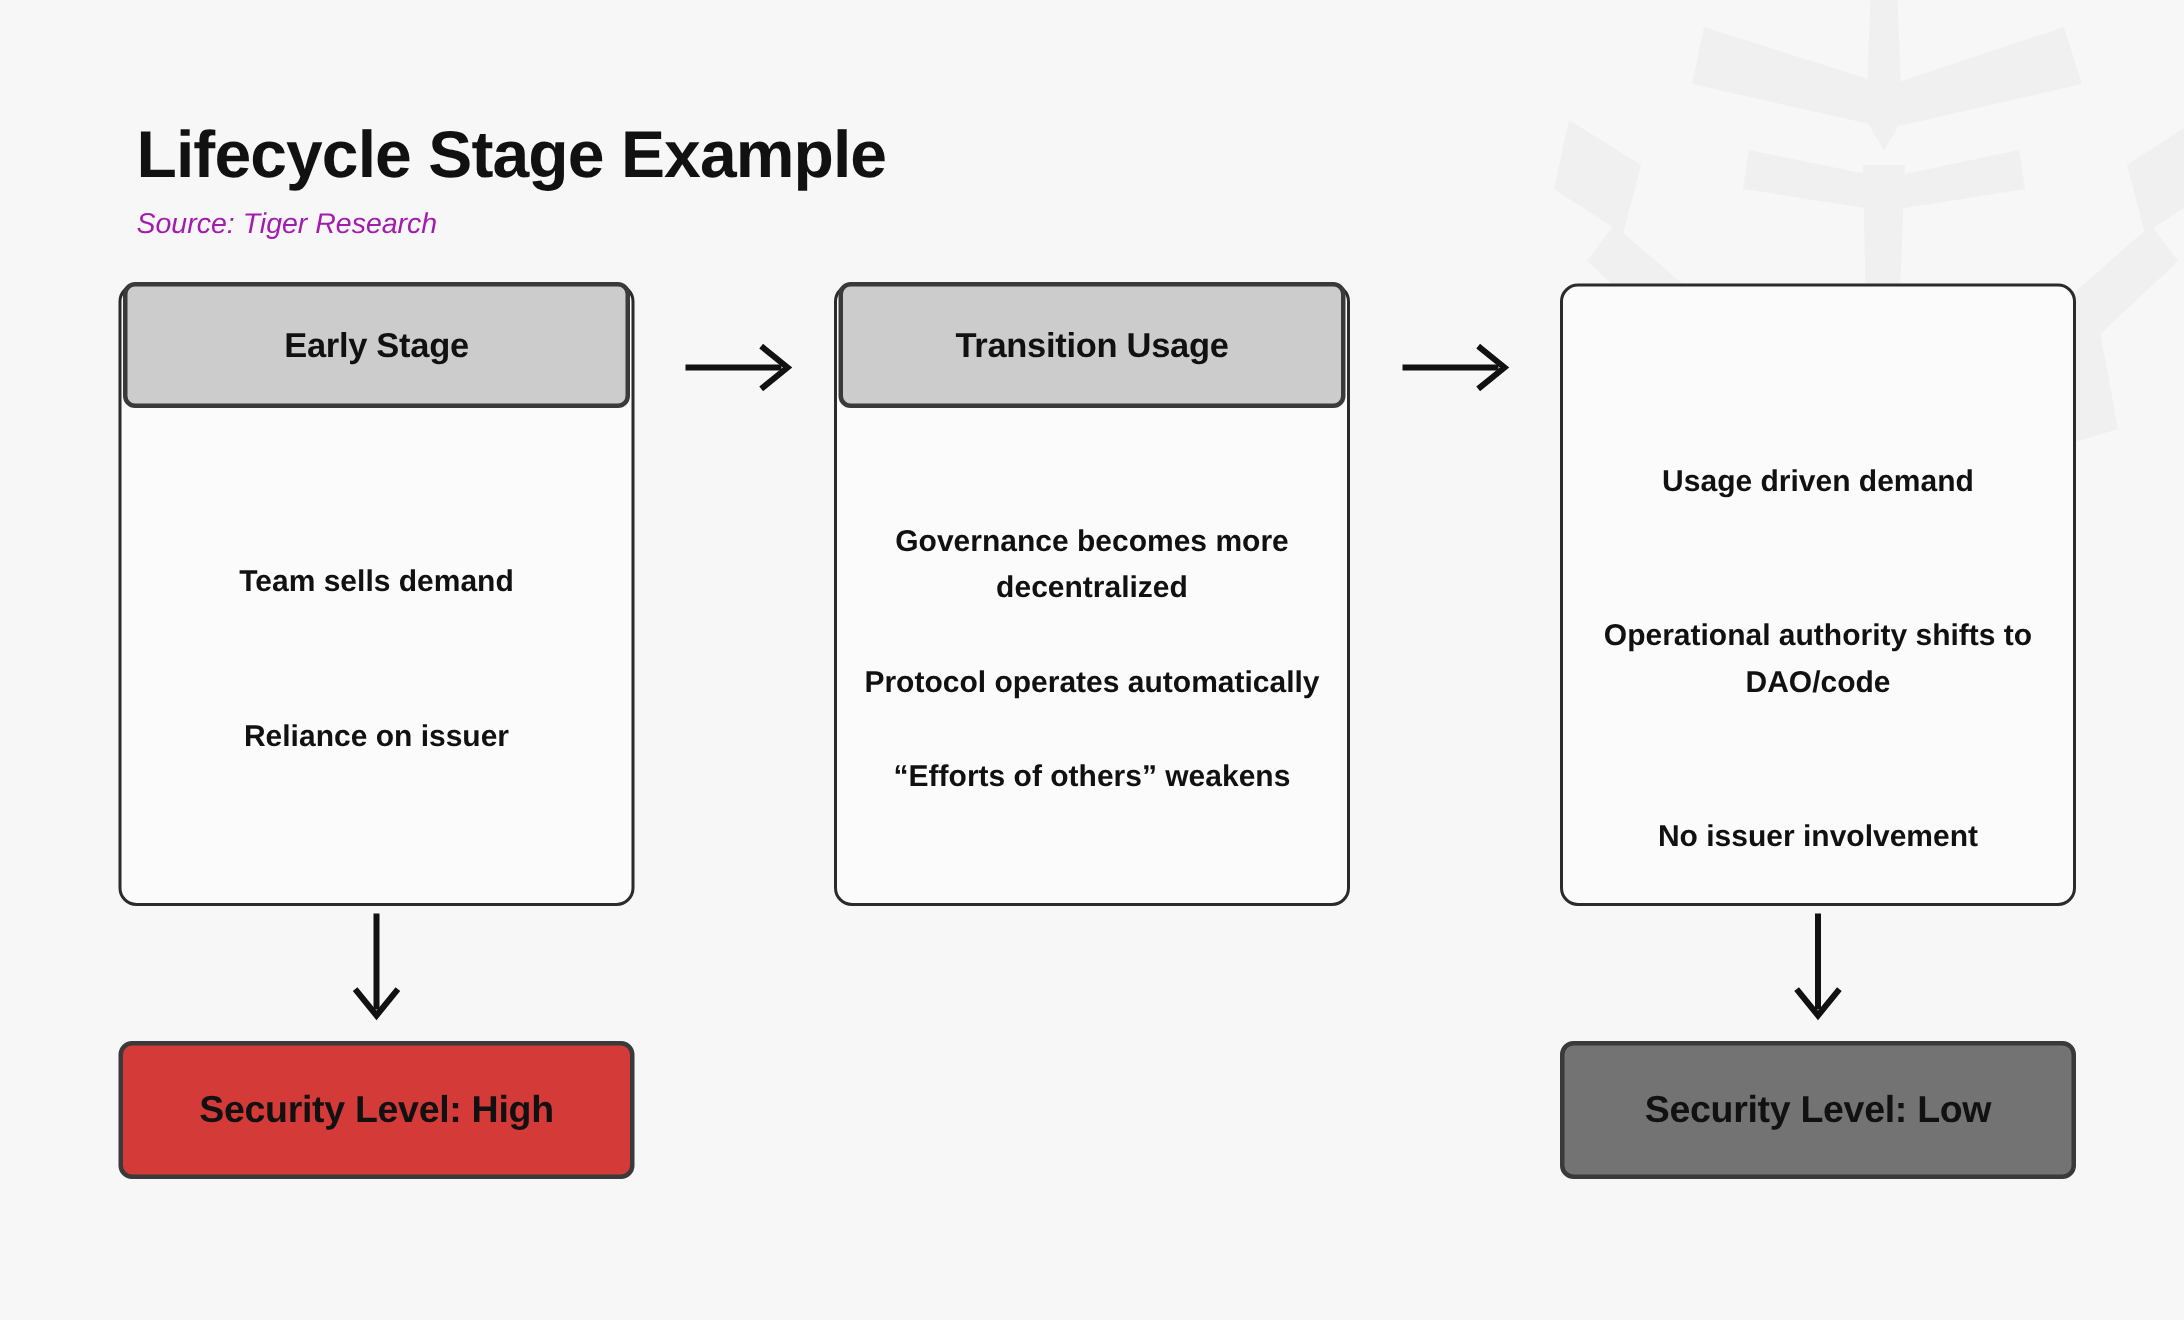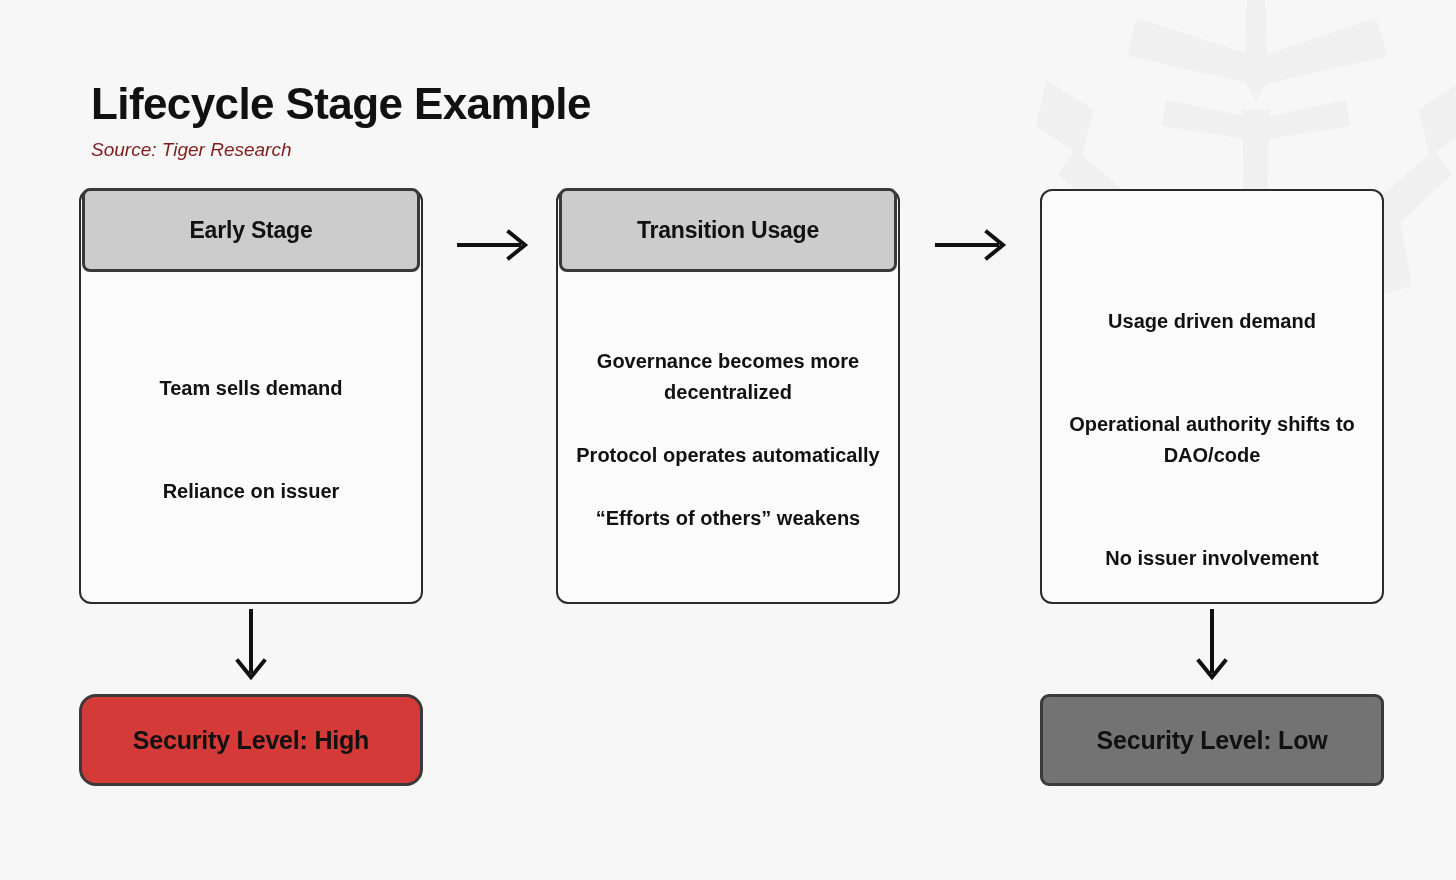--- a/index.html
+++ b/index.html
@@ -46,21 +46,21 @@
     font-weight: bold;
     color: #111111;
     letter-spacing: -0.6px;
     line-height: 1.08;
     margin: 0;
     white-space: nowrap;
   }
   #page-source {
     font-size: 19px;
     font-style: italic;
-    color: #7f1d1d;
+    color: #a21caf;
     margin-top: 11px;
     white-space: nowrap;
   }
 
   
   .stage-card {
     position: absolute;
     top: 189px;
     width: 344px;
     height: 415px;
@@ -155,21 +155,21 @@
     display: flex;
     align-items: center;
     justify-content: center;
   }
   .security-badge-label {
     font-size: 25px;
     font-weight: bold;
     color: #111111;
     letter-spacing: -0.2px;
   }
-  #security-badge-0 { left: 79px; border-radius: 17px; }
+  #security-badge-0 { left: 79px; }
   #security-badge-1 { left: 1040px; }
 </style>
 </head>
 <body style="background: rgb(247, 247, 247);">
 
 <svg id="watermark" viewBox="0 0 470 470" xmlns="http://www.w3.org/2000/svg" aria-hidden="true">
   <g fill="#f0f0f0">
     <path d="M232 10 L248 10 L252 120 L240 140 L228 120 Z"></path>
     <path d="M120 58 L240 96 L236 124 L112 96 Z"></path>
     <path d="M360 58 L246 96 L250 124 L372 96 Z"></path>

